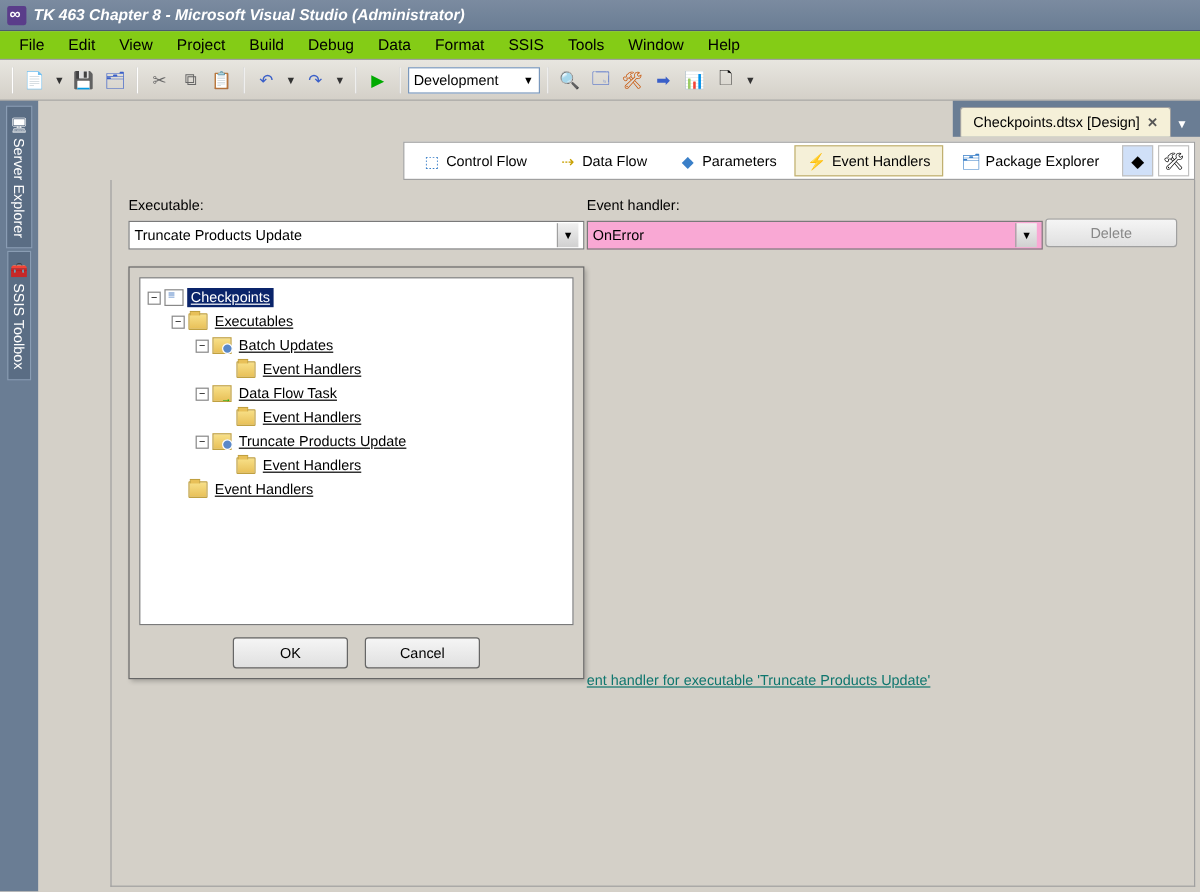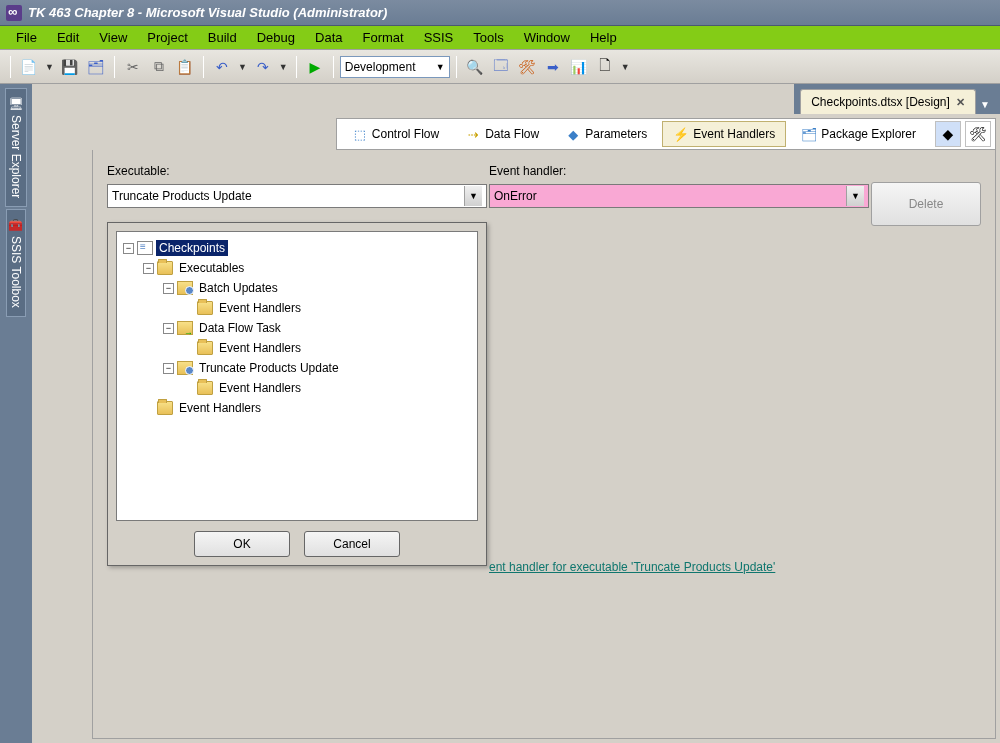--- a/index.html
+++ b/index.html
@@ -53,38 +53,38 @@
   .field-row { display: flex; gap: 2px; align-items: flex-start; }
   .field-col { display: flex; flex-direction: column; gap: 6px; }
   .field-label { font-size: 12px; }
 
   .exec-combo { width: 380px; height: 24px; background: #fff; border: 1px solid #7a7a7a; display: flex; align-items: center; padding: 0 4px; font-size: 12px; }
   .exec-combo .arrow-box { margin-left: auto; width: 18px; height: 20px; background: linear-gradient(to bottom,#f0f0f0,#d0d0d0); border-left: 1px solid #a0a0a0; display: flex; align-items: center; justify-content: center; font-size: 9px; }
 
   .handler-combo { width: 380px; height: 24px; background: #f9a8d4; border: 1px solid #7a7a7a; display: flex; align-items: center; padding: 0 4px; font-size: 12px; }
   .handler-combo .arrow-box { margin-left: auto; width: 18px; height: 20px; background: linear-gradient(to bottom,#f0f0f0,#d0d0d0); border-left: 1px solid #a0a0a0; display: flex; align-items: center; justify-content: center; font-size: 9px; }
 
-  .delete-btn { width: 110px; height: 44px; background: linear-gradient(to bottom,#f5f5f5,#e0e0e0); border: 1px solid #a0a0a0; font-size: 12px; color: #888; border-radius: 3px; }
+  .delete-btn { width: 110px; height: 24px; background: linear-gradient(to bottom,#f5f5f5,#e0e0e0); border: 1px solid #a0a0a0; font-size: 12px; color: #888; border-radius: 3px; }
 
   
   .tree-popup { position: absolute; top: 72px; left: 14px; width: 380px; background: #d4d0c8; border: 1px solid #666; box-shadow: 2px 2px 4px rgba(0,0,0,0.25); padding: 8px; }
   .tree-box { background: #fff; border: 1px solid #7a7a7a; height: 290px; padding: 6px 4px; overflow: auto; font-size: 12px; }
   .tree-node { display: flex; align-items: center; height: 20px; gap: 3px; white-space: nowrap; }
   .tree-toggle { width: 11px; height: 11px; border: 1px solid #888; display: flex; align-items: center; justify-content: center; font-size: 9px; line-height: 1; background: #fff; cursor: default; }
   .tree-toggle.blank { border: none; background: transparent; }
   .tree-icon { width: 16px; height: 14px; display: inline-block; }
   .folder-icon { background: linear-gradient(to bottom,#f8e088,#e8c058); border: 1px solid #c0a040; border-radius: 1px; position: relative; }
   .folder-icon::before { content:""; position:absolute; top:-3px; left:0; width:7px; height:3px; background:#e8c058; border:1px solid #c0a040; border-bottom:none; border-radius:1px 1px 0 0; }
   .pkg-icon { background:#fff; border:1px solid #888; position:relative; }
   .pkg-icon::after { content:"≡"; position:absolute; top:-1px; left:2px; font-size:10px; color:#5a88c8; }
   .task-icon { background: linear-gradient(to bottom,#f8e088,#e8c058); border:1px solid #c0a040; position:relative; }
   .task-icon::after { content:""; position:absolute; right:-2px; bottom:-1px; width:7px; height:7px; background:#5a88c8; border-radius:50%; border:1px solid #fff; }
   .flow-icon { background: linear-gradient(to bottom,#f8e088,#e8c058); border:1px solid #c0a040; position:relative; }
   .flow-icon::after { content:"→"; position:absolute; right:-1px; bottom:-3px; font-size:9px; color:#0a0; font-weight:bold; }
-  .tree-label { padding: 1px 3px; }
+  .tree-label { padding: 1px 3px; text-decoration: underline; }
   .tree-label.selected { background: #0a246a; color: #fff; }
 
   .popup-buttons { display: flex; justify-content: center; gap: 14px; margin-top: 10px; }
   .popup-btn { width: 96px; height: 26px; background: linear-gradient(to bottom,#f5f5f5,#e0e0e0); border: 1px solid #666; font-size: 12px; border-radius: 3px; cursor: default; }
 
   
   .hint-link { position: absolute; left: 396px; top: 410px; font-size: 12px; color: #0f766e; text-decoration: underline; cursor: default; }
 
   
   .ic-new { color:#c8a000; font-weight:bold; }

